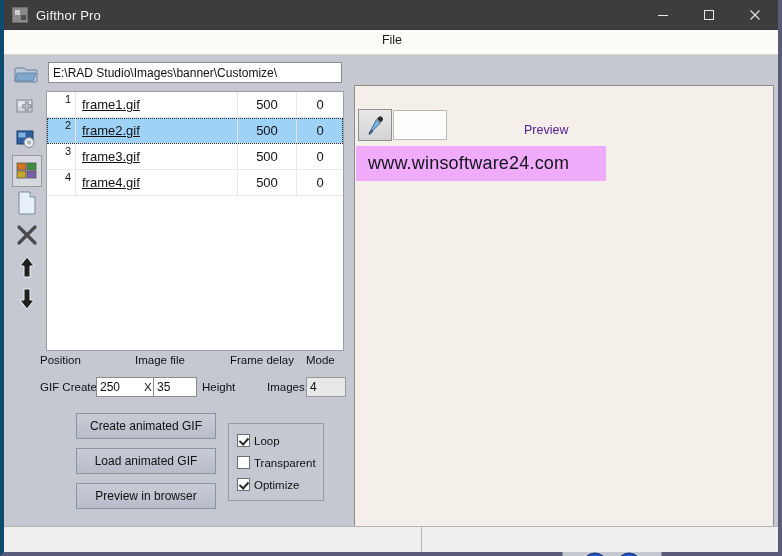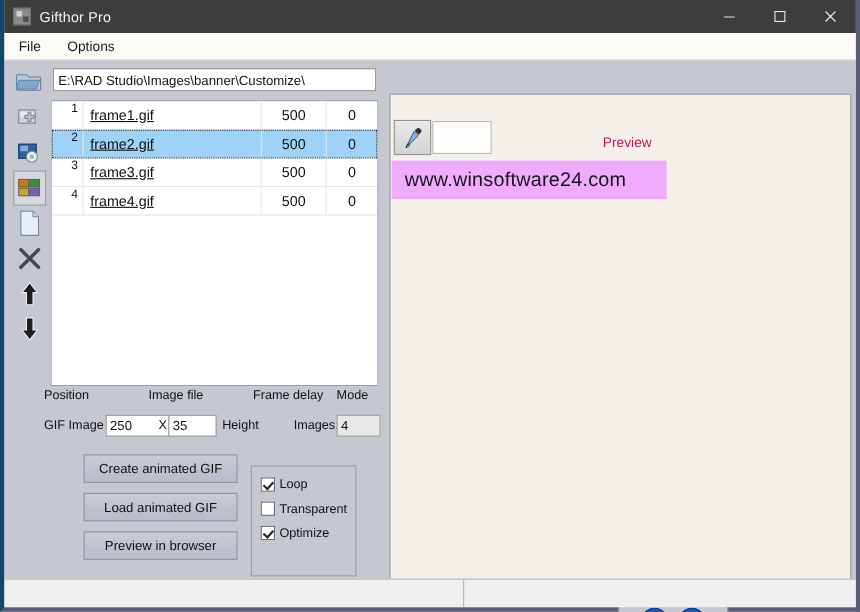--- a/index.html
+++ b/index.html
@@ -45,20 +45,21 @@
     color:#e8e8e8;font-size:13px;line-height:1;
   }
   .win-btn svg{display:block;}
   
   .menubar{
     position:absolute;left:0;top:30px;right:0;height:25px;
     background:#fdfbf6;
     border-bottom:1px solid #d8d5ce;
     display:flex;align-items:center;
     box-sizing:border-box;
+    flex-direction:column;
   }
   .menu-item{
     font-size:12.5px;color:#1b1b1b;padding:3px 11px;margin-left:2px;
   }
   
   .client{
     position:absolute;left:0;top:55px;right:0;bottom:26px;
     background:#c6c8d1;
   }
   
@@ -134,21 +135,21 @@
   
   .abtn{
     position:absolute;left:72px;width:140px;height:26px;
     background:linear-gradient(#c9cbd6,#b9bcc9);
     border:1px solid #8e91a0;
     font-family:"Liberation Sans", sans-serif;font-size:12px;color:#111;
     box-sizing:border-box;
   }
   
   .optgroup{
-    position:absolute;left:224px;top:368px;width:96px;height:101px;
+    position:absolute;left:224px;top:368px;width:96px;height:78px;
     border:1px solid #9a9aa6;background:#c6c8d1;box-sizing:border-box;
   }
   .cbrow{
     position:absolute;left:8px;display:flex;align-items:center;font-size:11.5px;color:#111;
   }
   .cbox{
     width:13px;height:13px;background:#fff;border:1px solid #6e6e6e;
     box-sizing:border-box;margin-right:4px;position:relative;flex:none;
   }
   .cbox.on::after{
@@ -164,21 +165,21 @@
     position:absolute;left:354px;top:54px;width:34px;height:32px;
     background:linear-gradient(#e9e9e9,#d3d3d3);
     border:1px solid #8f8f8f;box-sizing:border-box;
     display:flex;align-items:center;justify-content:center;
   }
   .swatch{
     position:absolute;left:389px;top:55px;width:54px;height:30px;
     background:#fdfdfb;border:1px solid #b9b9b9;box-sizing:border-box;
   }
   .preview-label{
-    position:absolute;left:520px;top:68px;font-size:12.5px;color:#be185d;margin-left:24px;
+    position:absolute;left:520px;top:68px;font-size:12.5px;color:#4c1d95;
   }
   .banner{
     position:absolute;left:352px;top:91px;width:250px;height:35px;
     background:#f0abfc;color:#14161c;
     display:flex;align-items:center;
     font-size:18px;padding-left:12px;box-sizing:border-box;
     letter-spacing:.2px;
   }
   
   .playbar{
@@ -317,21 +318,21 @@
     </div>
 
     <div class="collabels">
       <span style="left:0px;">Position</span>
       <span style="left:95px;">Image file</span>
       <span style="left:190px;">Frame delay</span>
       <span style="left:266px;">Mode</span>
     </div>
 
     <div class="sizerow" style="left:36px;top:322px;width:310px;">
-      <span style="left:0px;">GIF Image</span>
+      <span style="left:0px;">GIF Create</span>
       <input class="mini-input" style="left: 56px; width: 59px;" value="250">
       <span style="left:104px;">X</span>
       <input class="mini-input" style="left: 113px; width: 44px;" value="35">
       <span style="left:162px;">Height</span>
       <span style="left:227px;">Images:</span>
       <input class="ro-input" style="left: 266px; width: 40px;" readonly="" value="4">
     </div>
 
     <button class="abtn" style="top:358px;">Create animated GIF</button>
     <button class="abtn" style="top:393px;">Load animated GIF</button>

